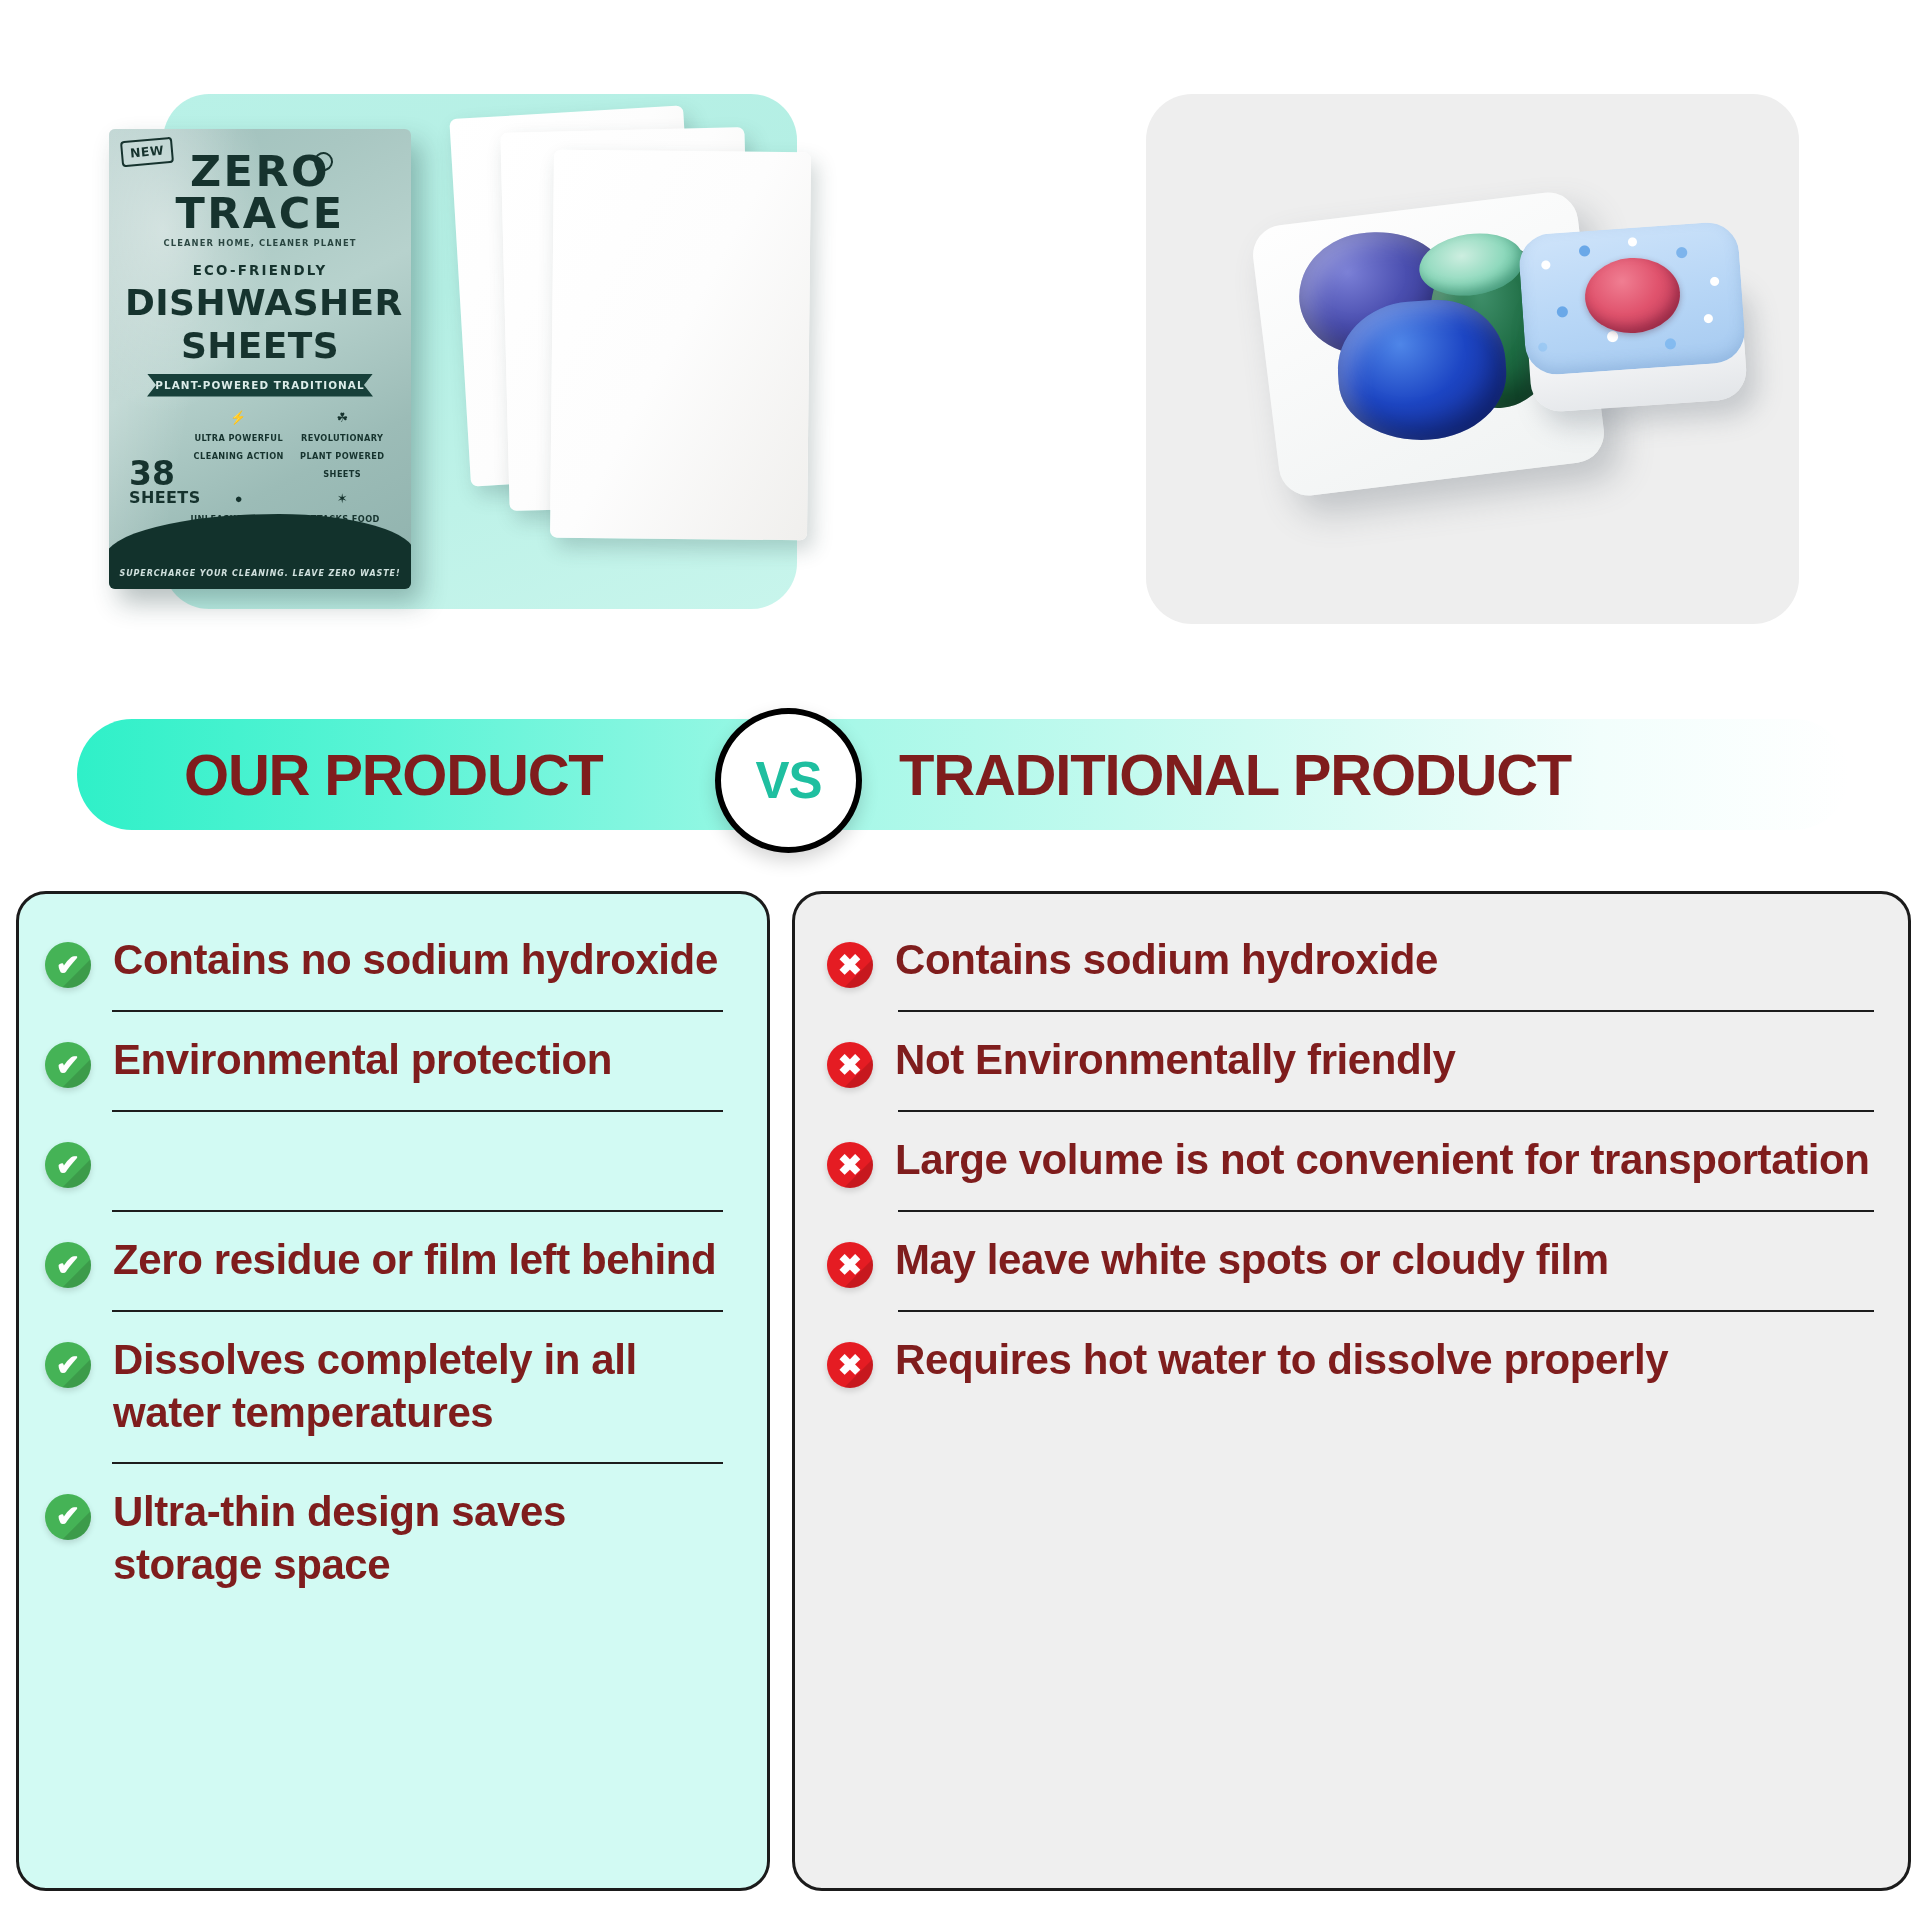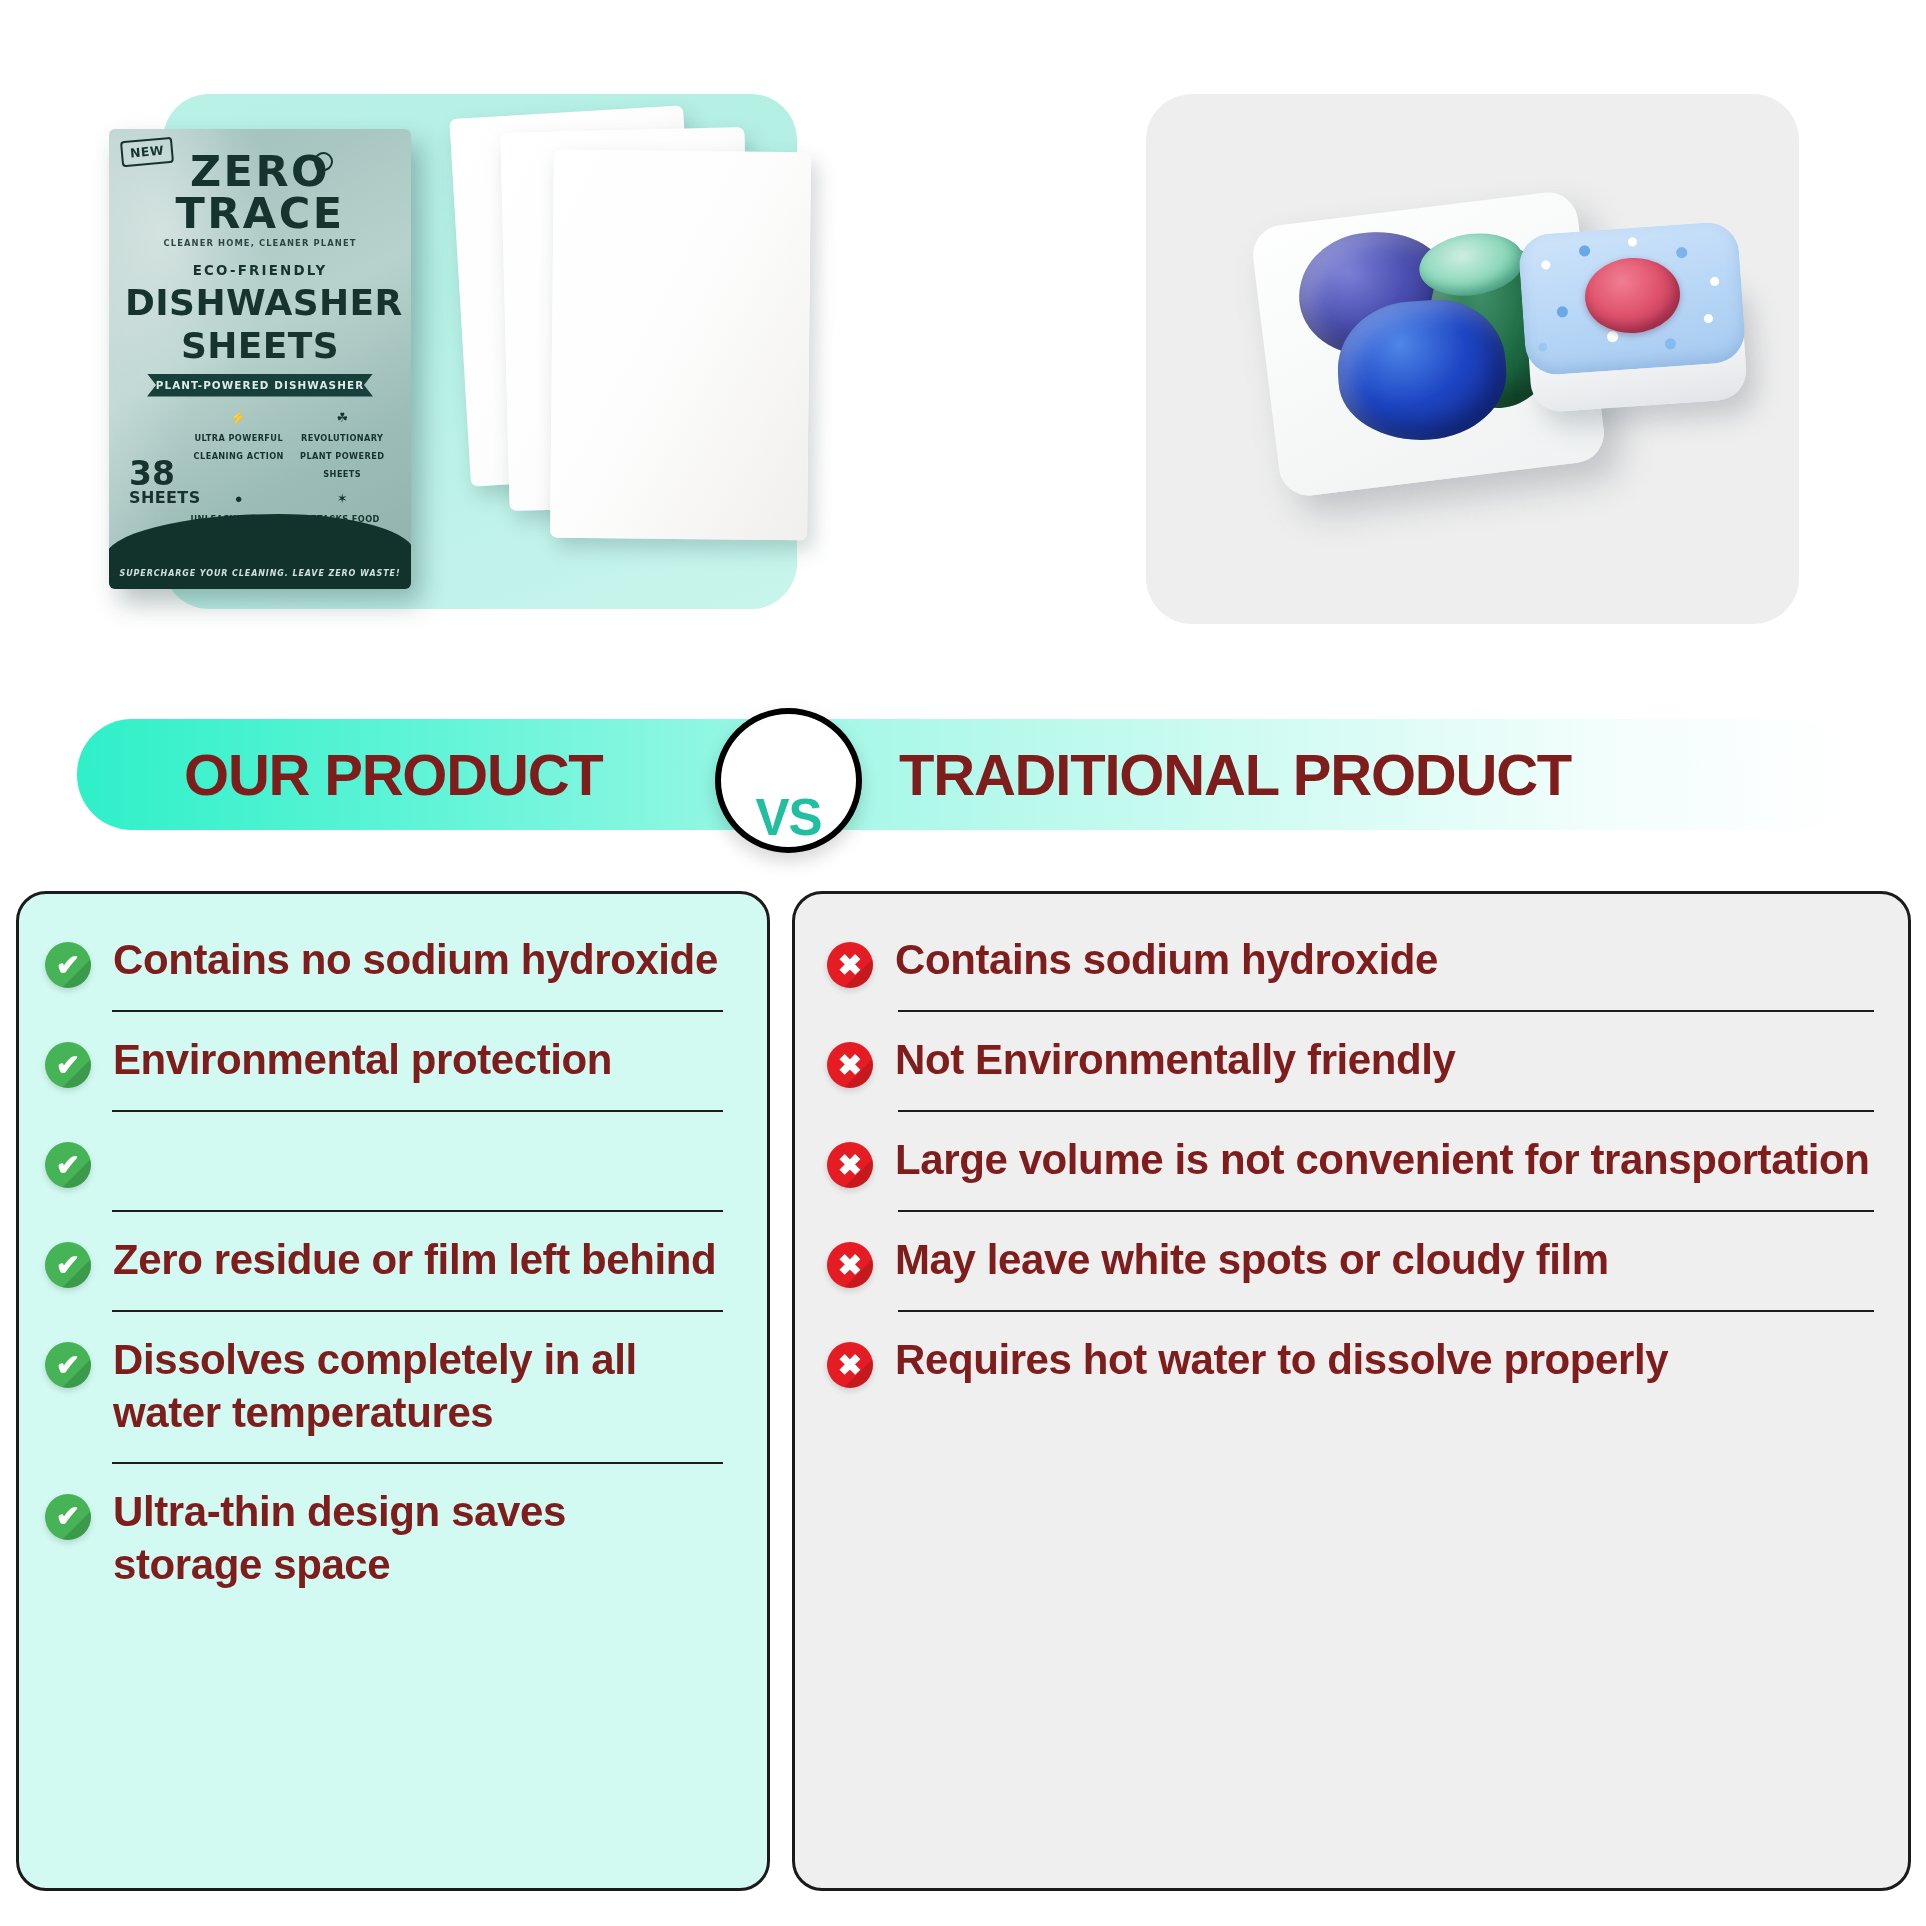--- a/index.html
+++ b/index.html
@@ -314,21 +314,21 @@
   }
   .banner-left  { left: 107px; }
   .banner-right { left: 822px; }
   .vs-circle {
     position: absolute;
     left: 638px; top: -3px;
     width: 135px; height: 133px;
     border-radius: 50%;
     background: #ffffff;
     border: 6px solid #000000;
-    display: flex; align-items: flex-end; justify-content: center;
+    display: flex; align-items: center; justify-content: center;
     box-shadow: 0 8px 18px rgba(0,0,0,.16);
     z-index: 3;
   }
   .vs-text {
     font-size: 51px;
     font-weight: 700;
     color: #1fbfa0;
     letter-spacing: -1px;
   }
 
@@ -430,21 +430,21 @@
             <span>ZERO</span>
             <span class="brand-leaf"></span>
           </div>
           <div class="brand-trace">TRACE</div>
           <div class="brand-tag">CLEANER HOME, CLEANER PLANET</div>
         </div>
 
         <div class="eco-arc">ECO-FRIENDLY</div>
         <div class="pack-title">DISHWASHER</div>
         <div class="pack-title">SHEETS</div>
-        <div class="ribbon">PLANT-POWERED DISHWASHER</div>
+        <div class="ribbon">PLANT-POWERED TRADITIONAL</div>
 
         <div class="feat-zone">
           <div class="sheet-count">
             <div class="sheet-num">38</div>
             <div class="sheet-word">SHEETS</div>
           </div>
           <div class="feat-grid">
             <div class="feat">
               <span class="feat-ico">⚡</span>
               <span class="feat-txt">ULTRA POWERFUL CLEANING ACTION</span>

